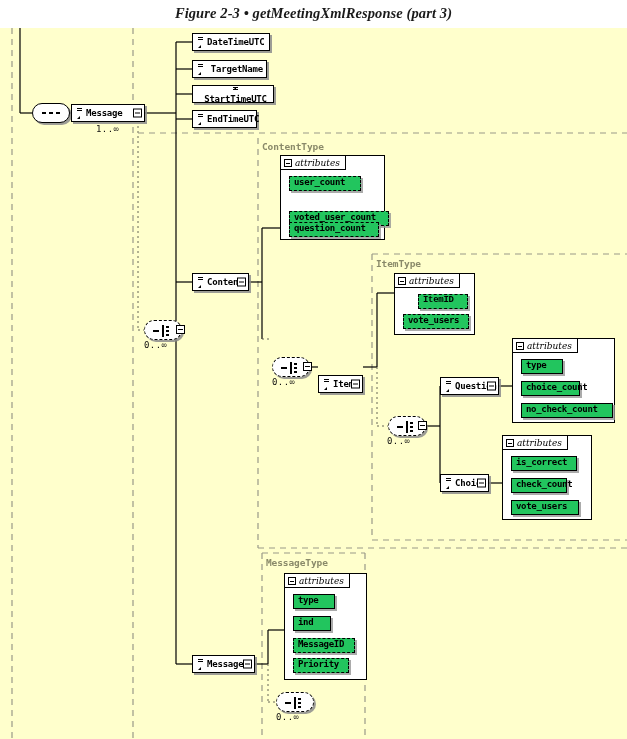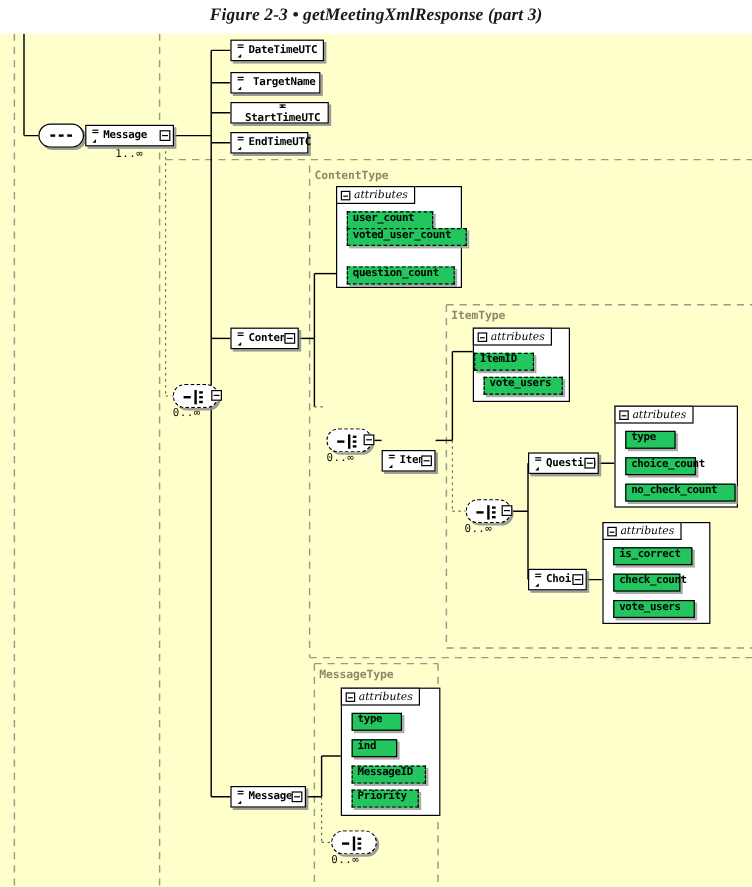--- a/index.html
+++ b/index.html
@@ -412,21 +412,21 @@
     </div>
 
     <div class="attrbox" style="left:280px; top:127px; width:105px; height:85px;">
       <div class="attrtab">
         <span class="minus"></span>
         <span>attributes</span>
       </div>
       <div class="attr optional" style="left:8px; top:20px; width:72px;">
         <span>user_count</span>
       </div>
-      <div class="attr optional" style="left:8px; top:34px; width:100px;">
+      <div class="attr optional" style="left:8px; top:55px; width:100px;">
         <span>voted_user_count</span>
       </div>
       <div class="attr optional" style="left:8px; top:66px; width:90px;">
         <span>question_count</span>
       </div>
     </div>
 
     <div class="compositor dashed" style="left:272px; top:329px;">
       <div class="choiceglyph">
         <span class="lead"></span>
@@ -447,21 +447,21 @@
       <span class="toggle"></span>
     </div>
 
     <div class="typelabel" style="left:376px; top:230px;">ItemType</div>
 
     <div class="attrbox" style="left:394px; top:245px; width:81px; height:62px;">
       <div class="attrtab">
         <span class="minus"></span>
         <span>attributes</span>
       </div>
-      <div class="attr optional" style="left:0; top:20px; width:50px;">
+      <div class="attr optional" style="left:23px; top:20px; width:50px;font-family:Liberation Mono, monospace;">
         <span>ItemID</span>
       </div>
       <div class="attr optional" style="left:8px; top:40px; width:66px;">
         <span>vote_users</span>
       </div>
     </div>
 
     <div class="compositor dashed" style="left:388px; top:388px;">
       <div class="choiceglyph">
         <span class="lead"></span>

